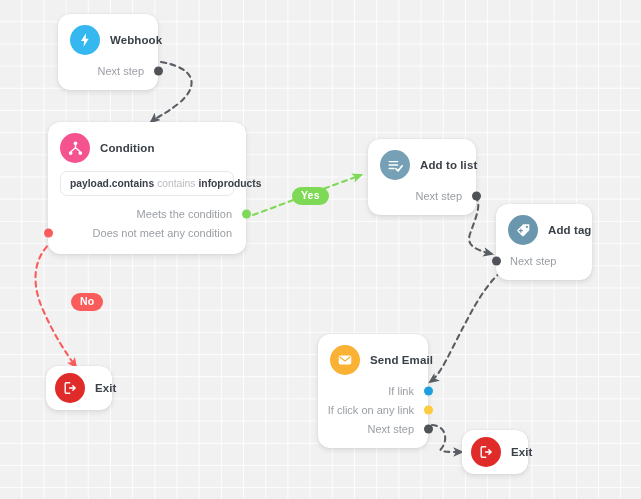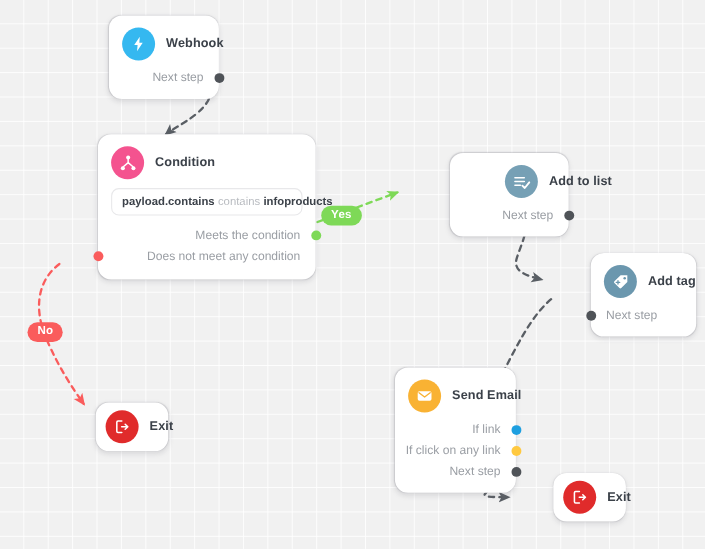--- a/index.html
+++ b/index.html
@@ -35,21 +35,20 @@
     pointer-events: none;
   }
 
   
   .node {
     position: absolute;
     background: #ffffff;
     border-radius: 12px;
     box-shadow: 0 2px 5px rgba(120,120,130,0.20), 0 0 1px rgba(120,120,130,0.28);
     box-sizing: border-box;
-    margin-left: 41px;
   }
 
   .node-head {
     display: flex;
     align-items: center;
     padding: 11px 14px 6px 12px;
   }
 
   .node-icon {
     width: 30px;
@@ -130,21 +129,21 @@
     position: absolute;
     font-size: 10.5px;
     color: #ffffff;
     font-weight: 700;
     padding: 3px 9px 4px 9px;
     border-radius: 9px;
     line-height: 1;
     letter-spacing: 0.2px;
   }
   .badge-yes { background: #7ed957; }
-  .badge-no  { background: #fa5c5c; }
+  .badge-no  { background: #fa5c5c; margin-left: 46px; }
 </style>
 </head>
 <body>
 
 <div id="canvas">
 
   <svg id="edges" viewBox="0 0 641 499" width="641" height="499">
     <defs>
       <marker id="arrow-gray" viewBox="0 0 10 10" refX="8" refY="5" markerWidth="5.2" markerHeight="5.2" orient="auto-start-reverse">
         <path d="M 0 0.6 L 10 5 L 0 9.4 L 2.4 5 Z" fill="#595e64"></path>
@@ -212,39 +211,39 @@
         <span class="port-label">Meets the condition</span>
         <span class="port-dot" style="background:#7ed957;"></span>
       </div>
       <div class="port-row">
         <span class="port-label">Does not meet any condition</span>
         <span class="port-dot" style="background:#fa5c5c; left:-4.5px; right:auto;"></span>
       </div>
     </div>
   </div>
 
-  <div class="node" style="left:368px; top:139px; width:108px;padding-left:38px;">
+  <div class="node" style="left:368px; top:139px; width:108px;">
     <div class="node-head">
       <div class="node-icon" style="background:#76a0b5;">
         <svg width="17" height="17" viewBox="0 0 24 24">
           <path d="M3 6.5 h12 M3 11.4 h12 M3 16.2 h7" stroke="#ffffff" stroke-width="2" stroke-linecap="round" fill="none"></path>
           <path d="M12.5 16.6 L15.6 19.6 L21.4 12.4" stroke="#ffffff" stroke-width="2.4" stroke-linecap="round" stroke-linejoin="round" fill="none"></path>
         </svg>
       </div>
       <div class="node-title">Add to list</div>
     </div>
     <div class="ports">
       <div class="port-row">
         <span class="port-label">Next step</span>
         <span class="port-dot" style="background:#4f5358;"></span>
       </div>
     </div>
   </div>
 
-  <div class="node" style="left:496px; top:230px; width:96px;">
+  <div class="node" style="left:496px; top:204px; width:96px;">
     <div class="node-head">
       <div class="node-icon" style="background:#6b97ae;">
         <svg width="17" height="17" viewBox="0 0 24 24">
           <path d="M11.6 3.2 H20.2 V11.8 L12.4 19.6 a1.6 1.6 0 0 1 -2.3 0 L3.6 13.1 a1.6 1.6 0 0 1 0 -2.3 Z" fill="#ffffff"></path>
           <circle cx="16.8" cy="7" r="1.6" fill="#6b97ae"></circle>
           <path d="M8.2 10.1 v4.4 M6 12.3 h4.4" stroke="#6b97ae" stroke-width="1.7" stroke-linecap="round"></path>
         </svg>
       </div>
       <div class="node-title">Add tag</div>
     </div>

